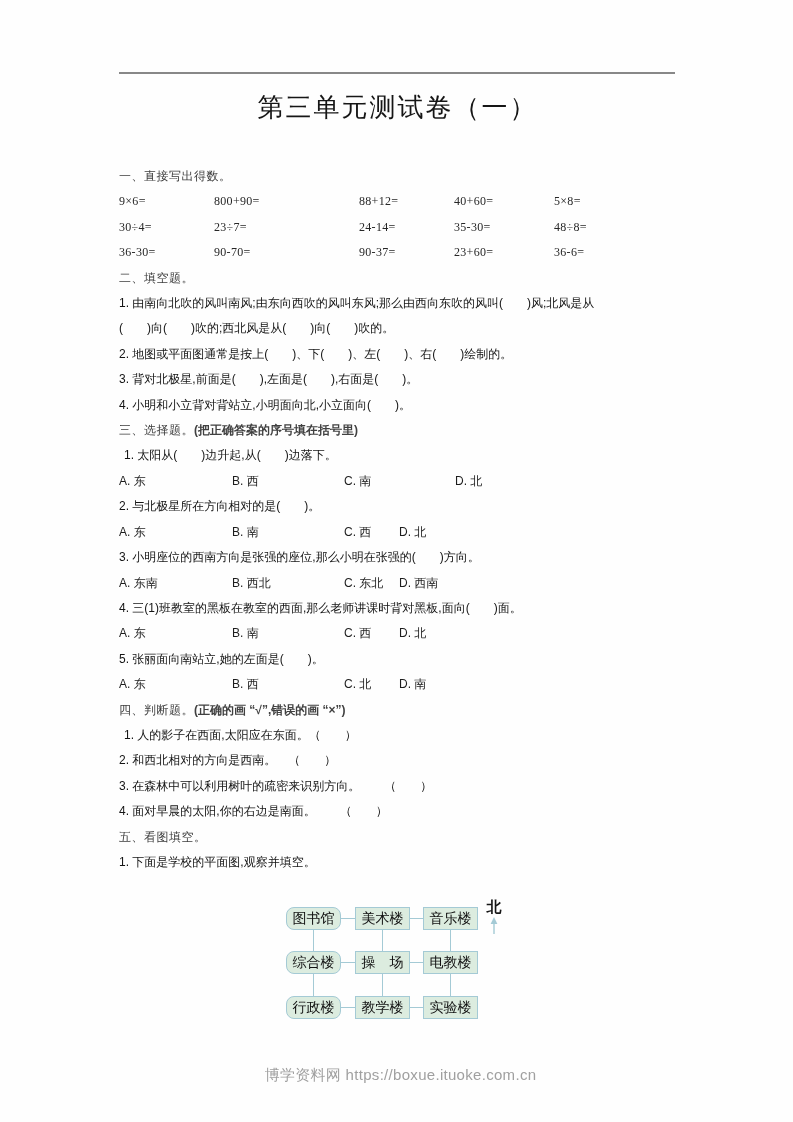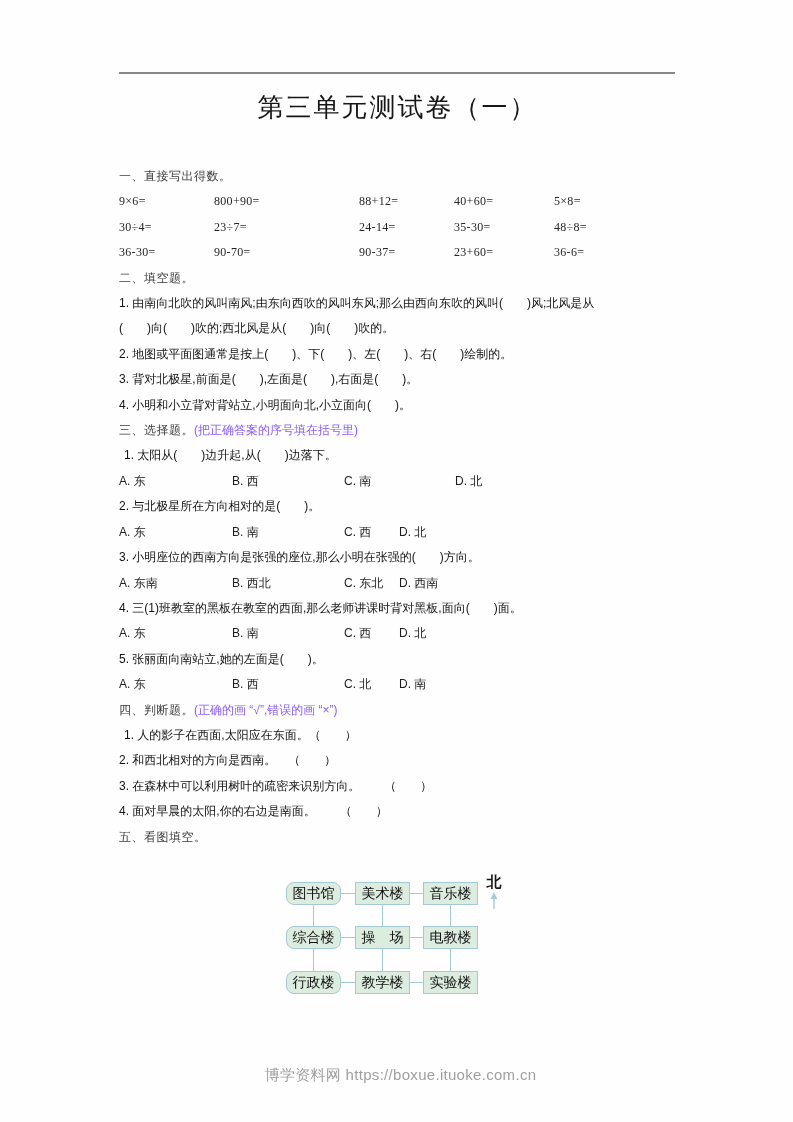--- a/index.html
+++ b/index.html
@@ -18,21 +18,21 @@
     color:#161616; font-family:"Liberation Serif","DejaVu Serif",serif;
   }
   .content { position:absolute; left:119px; top:164px; width:560px; }
   .line { line-height:25.4px; font-size:12px; white-space:nowrap; }
   .sec {
     font-family:"Liberation Serif","DejaVu Serif",serif;
     color:#3c3c3c; letter-spacing:0.5px;
   }
   .sec .note {
     font-family:"Liberation Sans","DejaVu Sans",sans-serif;
-    color:#8b5cf6; font-weight:400; letter-spacing:0;text-align:right;
+    color:#404040; font-weight:700; letter-spacing:0;text-align:right;
   }
   .q { color:#141414; font-weight:500; }
   .ind { padding-left:5px; }
   .math { font-family:"Liberation Serif","DejaVu Serif",serif; color:#262626; letter-spacing:0.3px; }
   .math span { display:inline-block; }
   .mc1 { width:95px; } .mc2 { width:145px; } .mc3 { width:95px; } .mc4 { width:100px; }
   .opts { color:#1d1d1d; font-weight:500; }
   .opts span { display:inline-block; }
   .oA { width:113px; } .oB { width:112px; } .oC { width:55px; } .oC.wide { width:111px; }
   .map { position:relative; margin:32px 0 0 167px; width:230px; height:117px; font-size:14px; }
@@ -110,20 +110,21 @@
     <span class="oA">A. 东</span><span class="oB">B. 西</span><span class="oC">C. 北</span><span>D. 南</span>
   </div>
 
   <div class="line sec"><span>四、判断题。</span><span class="note">(正确的画 “√”,错误的画 “×”)</span></div>
   <div class="line q ind">1. 人的影子在西面,太阳应在东面。（　　）</div>
   <div class="line q">2. 和西北相对的方向是西南。　（　　）</div>
   <div class="line q">3. 在森林中可以利用树叶的疏密来识别方向。　　（　　）</div>
   <div class="line q">4. 面对早晨的太阳,你的右边是南面。　　（　　）</div>
 
   <div class="line sec">五、看图填空。</div>
+  <div class="line q">1. 下面是学校的平面图,观察并填空。</div>
 
   <div class="map">
     <div class="bx r0 c0">图书馆</div>
     <div class="bx r0 c1">美术楼</div>
     <div class="bx r0 c2">音乐楼</div>
     <div class="bx r1 c0">综合楼</div>
     <div class="bx r1 c1">操　场</div>
     <div class="bx r1 c2">电教楼</div>
     <div class="bx r2 c0">行政楼</div>
     <div class="bx r2 c1">教学楼</div>

